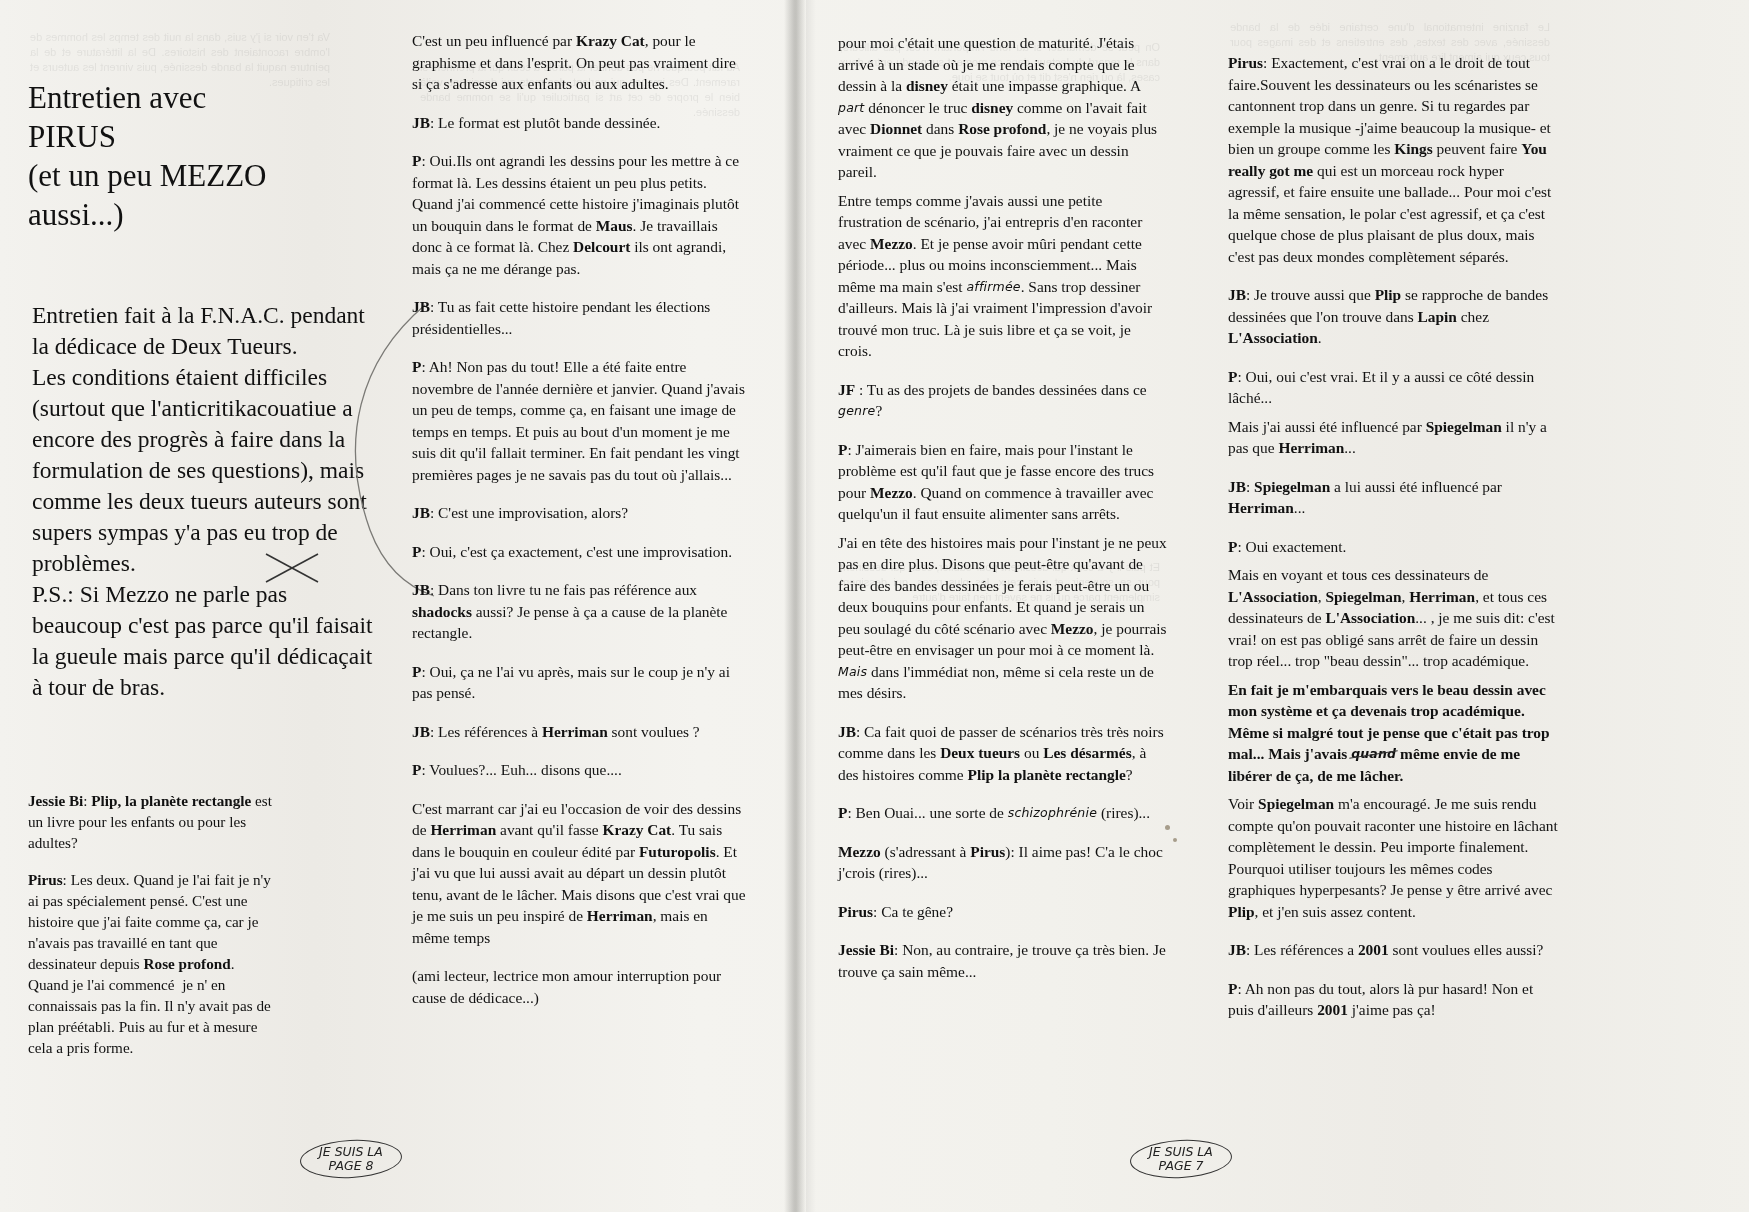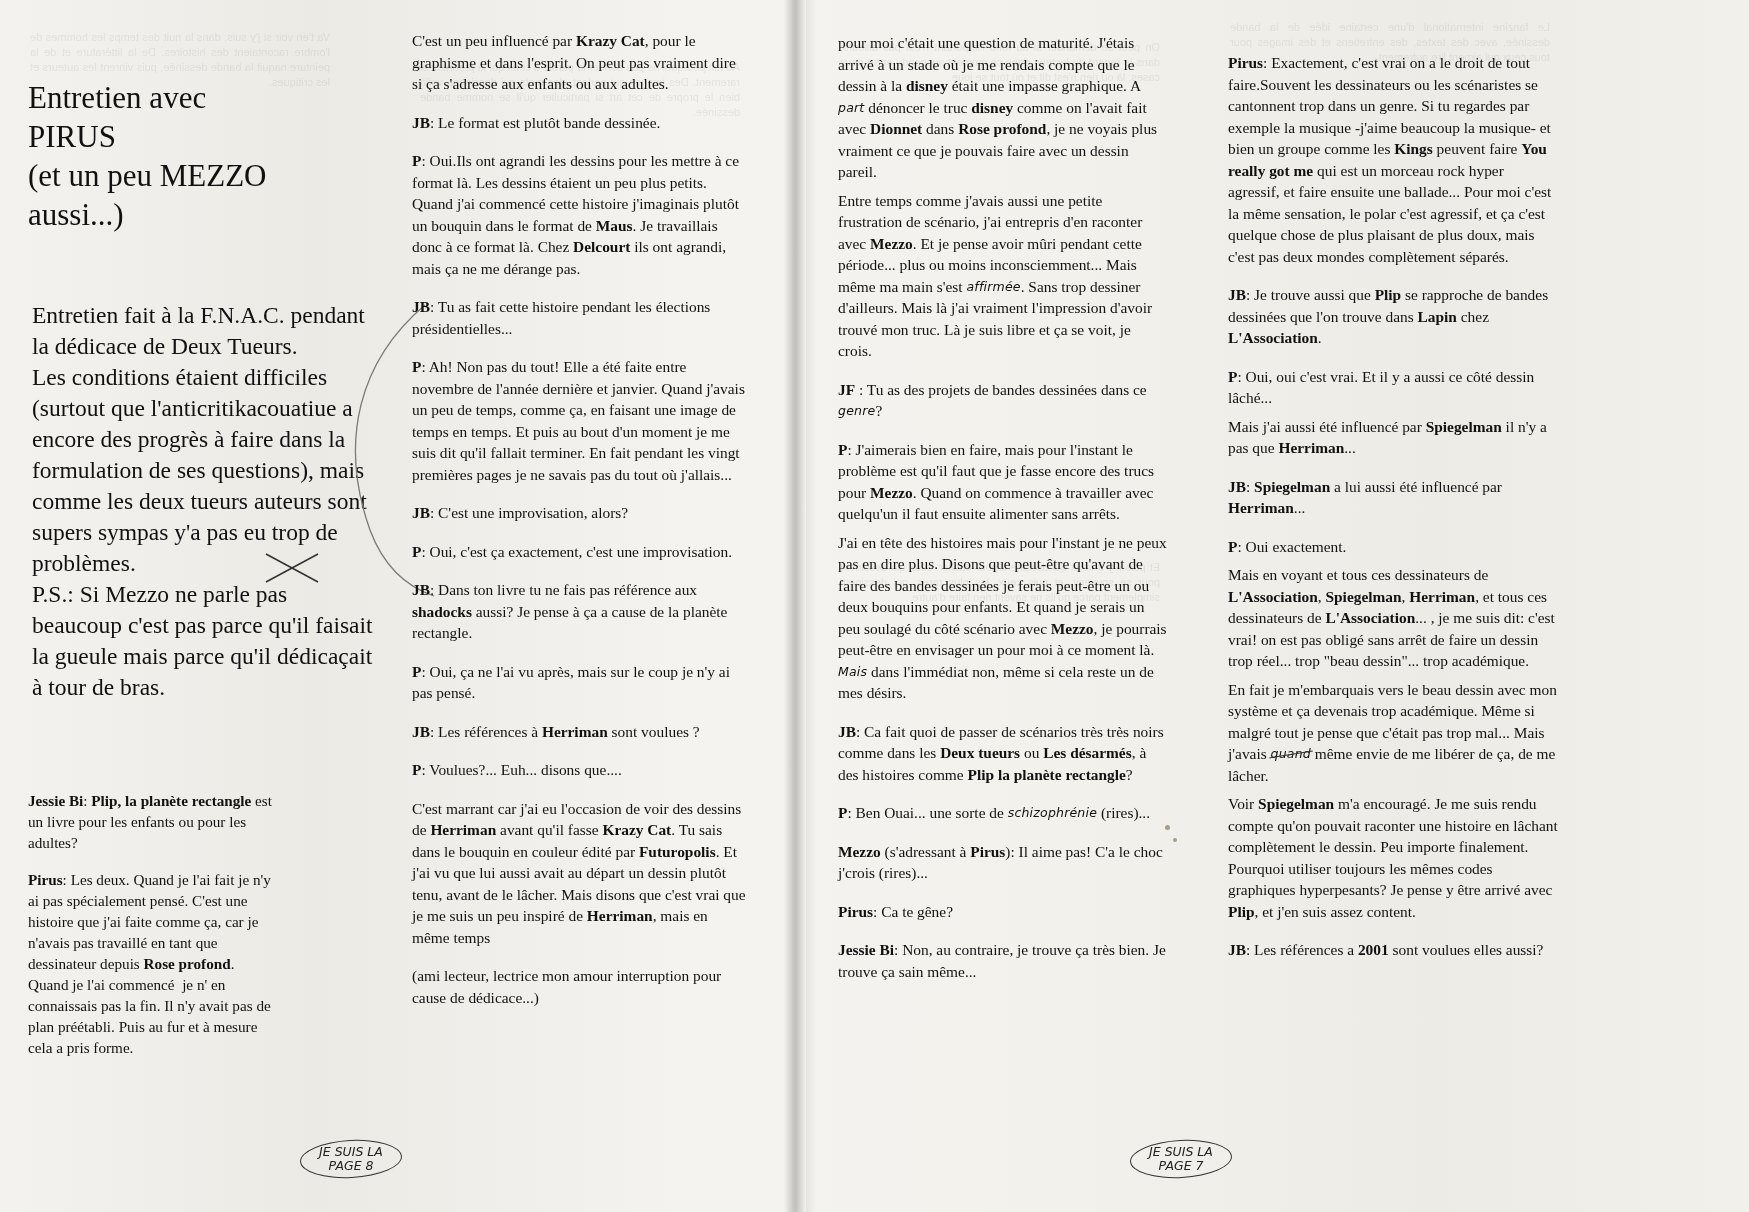--- a/index.html
+++ b/index.html
@@ -237,23 +237,24 @@
 </div>
 
 <div class="col col4">
   <p><b>Pirus</b>: Exactement, c'est vrai on a le droit de tout faire.Souvent les dessinateurs ou les scénaristes se cantonnent trop dans un genre. Si tu regardes par exemple la musique -j'aime beaucoup la musique- et bien un groupe comme les <b>Kings</b> peuvent faire <b>You really got me</b> qui est un morceau rock hyper agressif, et faire ensuite une ballade... Pour moi c'est la même sensation, le polar c'est agressif, et ça c'est quelque chose de plus plaisant de plus doux, mais c'est pas deux mondes complètement séparés.</p>
   <p><b>JB</b>: Je trouve aussi que <b>Plip</b> se rapproche de bandes dessinées que l'on trouve dans <b>Lapin</b> chez <b>L'Association</b>.</p>
   <p><b>P</b>: Oui, oui c'est vrai. Et il y a aussi ce côté dessin lâché...</p>
   <p style="margin-top:-10px;">Mais j'ai aussi été influencé par <b>Spiegelman</b> il n'y a pas que <b>Herriman</b>...</p>
   <p><b>JB</b>: <b>Spiegelman</b> a lui aussi été influencé par <b>Herriman</b>...</p>
   <p><b>P</b>: Oui exactement.</p>
   <p style="margin-top:-10px;">Mais en voyant et tous ces dessinateurs de <b>L'Association</b>, <b>Spiegelman</b>, <b>Herriman</b>, et tous ces dessinateurs de <b>L'Association</b>... , je me suis dit: c'est vrai! on est pas obligé sans arrêt de faire un dessin trop réel... trop "beau dessin"... trop académique.</p>
-  <p style="margin-top:-10px;">En fait je m'embarquais vers le beau dessin avec mon système et ça devenais trop académique. Même si malgré tout je pense que c'était pas trop mal... Mais j'avais <span class="strike-word hand">quand</span> même envie de me libérer de ça, de me lâcher.</p>
+  <p style="margin-top:-10px;font-weight:bold;">En fait je m'embarquais vers le beau dessin avec mon système et ça devenais trop académique. Même si malgré tout je pense que c'était pas trop mal... Mais j'avais <span class="strike-word hand">quand</span> même envie de me libérer de ça, de me lâcher.</p>
   <p style="margin-top:-10px;">Voir <b>Spiegelman</b> m'a encouragé. Je me suis rendu compte qu'on pouvait raconter une histoire en lâchant complètement le dessin. Peu importe finalement. Pourquoi utiliser toujours les mêmes codes graphiques hyperpesants? Je pense y être arrivé avec <b>Plip</b>, et j'en suis assez content.</p>
   <p><b>JB</b>: Les références a <b>2001</b> sont voulues elles aussi?</p>
+  <p><b>P</b>: Ah non pas du tout, alors là pur hasard! Non et puis d'ailleurs <b>2001</b> j'aime pas ça!</p>
 </div>
 
 <div class="pagemark" style="left:300px; top:1140px; width:82px;">
   <div class="oval"></div>
   <span>JE SUIS LA</span>
   <span>PAGE 8</span>
 </div>
 <div class="pagemark" style="left:1130px; top:1140px; width:82px;">
   <div class="oval"></div>
   <span>JE SUIS LA</span>

